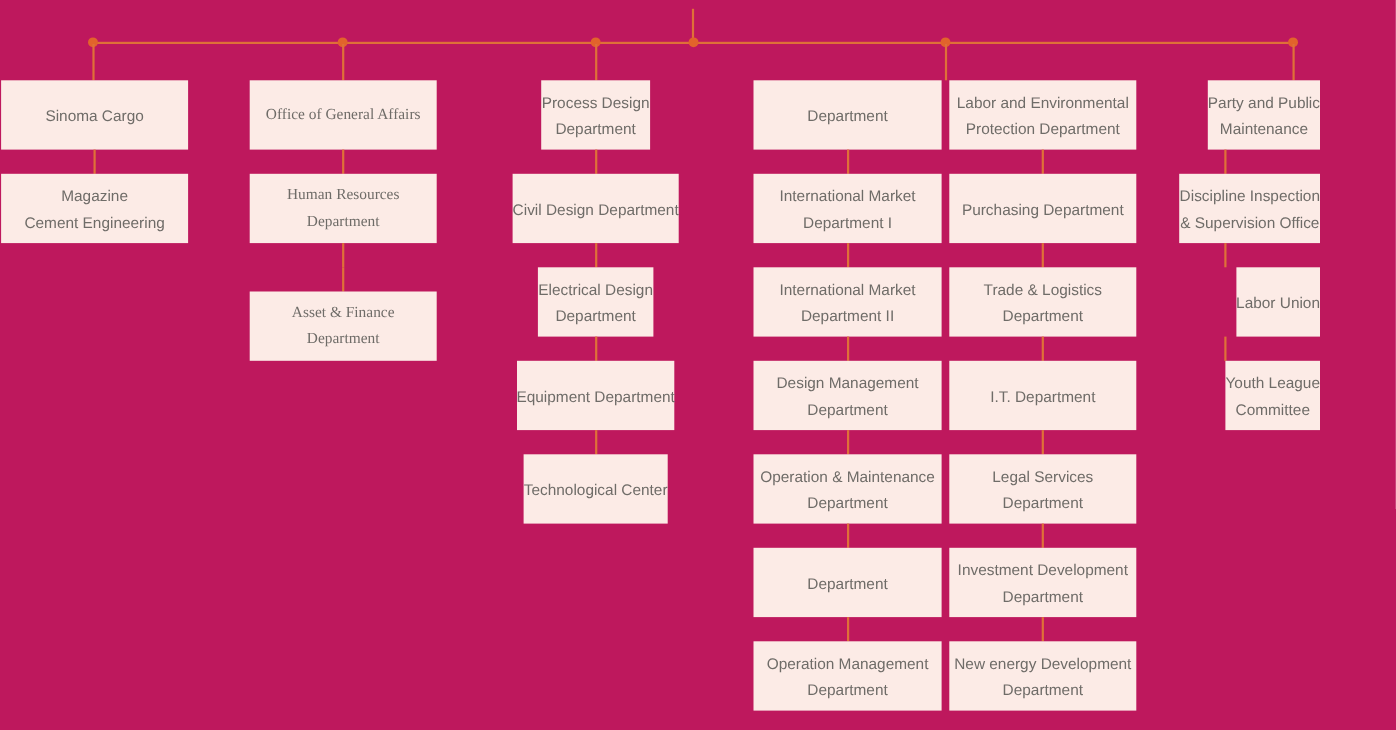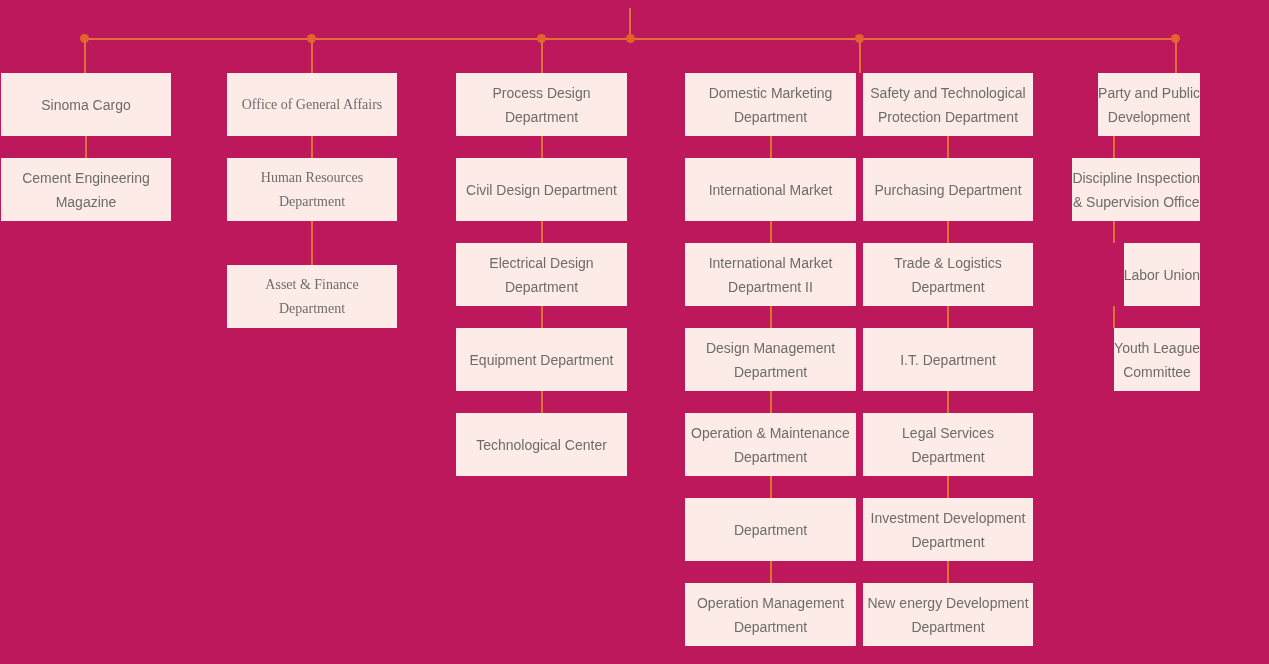--- a/index.html
+++ b/index.html
@@ -58,21 +58,21 @@
   }
   .node-connector {
     width: 2px;
     height: 22px;
     background: #df7038;
     margin: 0 auto;
   }
   
   .col-1 { left: 1px;    width: 170px; }
   .col-2 { left: 227px;  width: 170px; font-family: Liberation Serif, serif; }
-  .col-3 { left: 456px;  width: 171px; }
+  .col-3 { left: 456px;  width: 171px; align-items: center; }
   .col-4 { left: 685px;  width: 171px; }
   .col-5 { left: 863px;  width: 170px; }
   .col-6 { left: 1028px; width: 172px; align-items: flex-end; }
 </style>
 </head>
 <body>
 
 <div id="stage">
 
   <div class="vline" style="left:629px; top:8px; height:30px;"></div>
@@ -91,22 +91,22 @@
   <div class="vline" style="left:859px;  top:40px; height:33px;"></div>
   <div class="vline" style="left:1175px; top:40px; height:33px;"></div>
 
   <div class="org-col col-1">
     <div class="node">
       <div class="node-line">Sinoma Cargo</div>
       <div class="node-line"></div>
     </div>
     <div class="node-connector"></div>
     <div class="node">
+      <div class="node-line">Magazine</div>
       <div class="node-line">Cement Engineering</div>
-      <div class="node-line">Magazine</div>
     </div>
   </div>
 
   <div class="org-col col-2">
     <div class="node">
       <div class="node-line">Office of General Affairs</div>
       <div class="node-line"></div>
     </div>
     <div class="node-connector"></div>
     <div class="node">
@@ -143,26 +143,26 @@
     </div>
     <div class="node-connector"></div>
     <div class="node">
       <div class="node-line">Technological Center</div>
       <div class="node-line"></div>
     </div>
   </div>
 
   <div class="org-col col-4">
     <div class="node">
-      <div class="node-line">Domestic Marketing</div>
       <div class="node-line">Department</div>
     </div>
     <div class="node-connector"></div>
     <div class="node">
       <div class="node-line">International Market</div>
+      <div class="node-line">Department I</div>
     </div>
     <div class="node-connector"></div>
     <div class="node">
       <div class="node-line">International Market</div>
       <div class="node-line">Department II</div>
     </div>
     <div class="node-connector"></div>
     <div class="node">
       <div class="node-line">Design Management</div>
       <div class="node-line">Department</div>
@@ -178,21 +178,21 @@
     </div>
     <div class="node-connector"></div>
     <div class="node">
       <div class="node-line">Operation Management</div>
       <div class="node-line">Department</div>
     </div>
   </div>
 
   <div class="org-col col-5">
     <div class="node">
-      <div class="node-line">Safety and Technological</div>
+      <div class="node-line">Labor and Environmental</div>
       <div class="node-line">Protection Department</div>
     </div>
     <div class="node-connector"></div>
     <div class="node">
       <div class="node-line">Purchasing Department</div>
       <div class="node-line"></div>
     </div>
     <div class="node-connector"></div>
     <div class="node">
       <div class="node-line">Trade &amp; Logistics</div>
@@ -216,21 +216,21 @@
     <div class="node-connector"></div>
     <div class="node">
       <div class="node-line">New energy Development</div>
       <div class="node-line">Department</div>
     </div>
   </div>
 
   <div class="org-col col-6">
     <div class="node">
       <div class="node-line">Party and Public</div>
-      <div class="node-line">Development</div>
+      <div class="node-line">Maintenance</div>
     </div>
     <div class="node-connector"></div>
     <div class="node">
       <div class="node-line">Discipline Inspection</div>
       <div class="node-line">&amp; Supervision Office</div>
     </div>
     <div class="node-connector"></div>
     <div class="node">
       <div class="node-line">Labor Union</div>
       <div class="node-line"></div>

